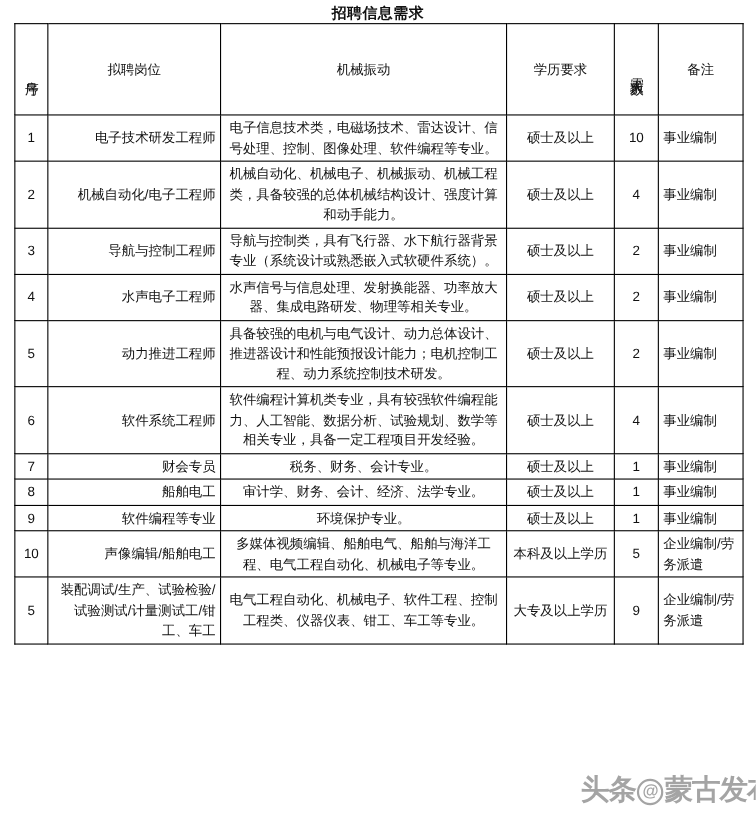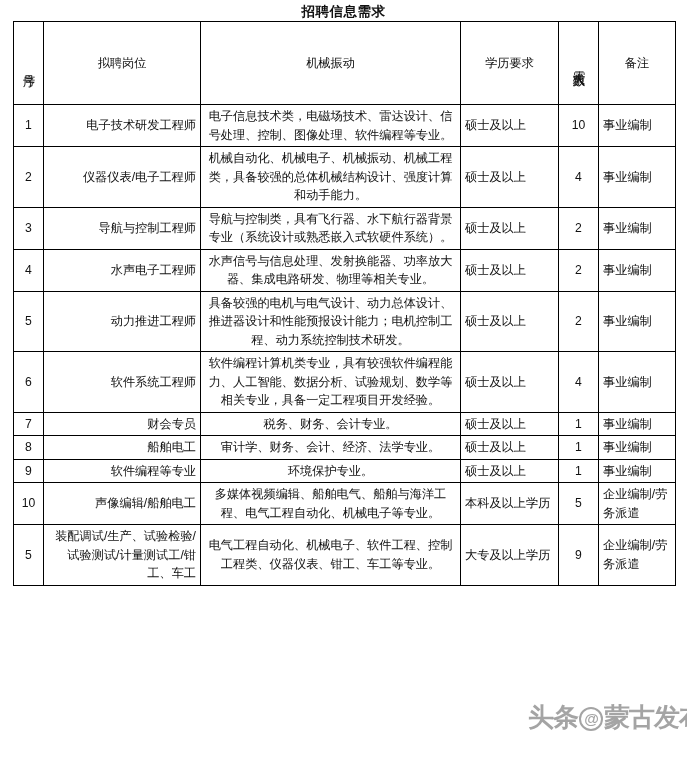--- a/index.html
+++ b/index.html
@@ -70,21 +70,21 @@
     writing-mode: vertical-rl;
     text-orientation: upright;
     letter-spacing: 1.5px;
     display: inline-block;
     line-height: 17px;
     font-size: 12.5px;
   }
   td.idx   { text-align: center; }
   td.post  { text-align: right; }
   td.major { text-align: center; }
-  td.edu   { text-align: left; }
+  td.edu   { text-align: center; }
   td.count { text-align: center; }
   td.note  { }
 
   #watermark {
     position: absolute;
     left: 528px;
     top: 700px;
     font-size: 26px;
     font-weight: bold;
     color: rgba(90,90,90,0.55);
@@ -140,21 +140,21 @@
         <tr>
           <td class="idx">1</td>
           <td class="post">电子技术研发工程师</td>
           <td class="major">电子信息技术类，电磁场技术、雷达设计、信号处理、控制、图像处理、软件编程等专业。</td>
           <td class="edu">硕士及以上</td>
           <td class="count">10</td>
           <td class="note">事业编制</td>
         </tr>
         <tr>
           <td class="idx">2</td>
-          <td class="post">仪器仪表/电子工程师</td>
+          <td class="post">机械自动化/电子工程师</td>
           <td class="major">机械自动化、机械电子、机械振动、机械工程类，具备较强的总体机械结构设计、强度计算和动手能力。</td>
           <td class="edu">硕士及以上</td>
           <td class="count">4</td>
           <td class="note">事业编制</td>
         </tr>
         <tr>
           <td class="idx">3</td>
           <td class="post">导航与控制工程师</td>
           <td class="major">导航与控制类，具有飞行器、水下航行器背景专业（系统设计或熟悉嵌入式软硬件系统）。</td>
           <td class="edu">硕士及以上</td>

